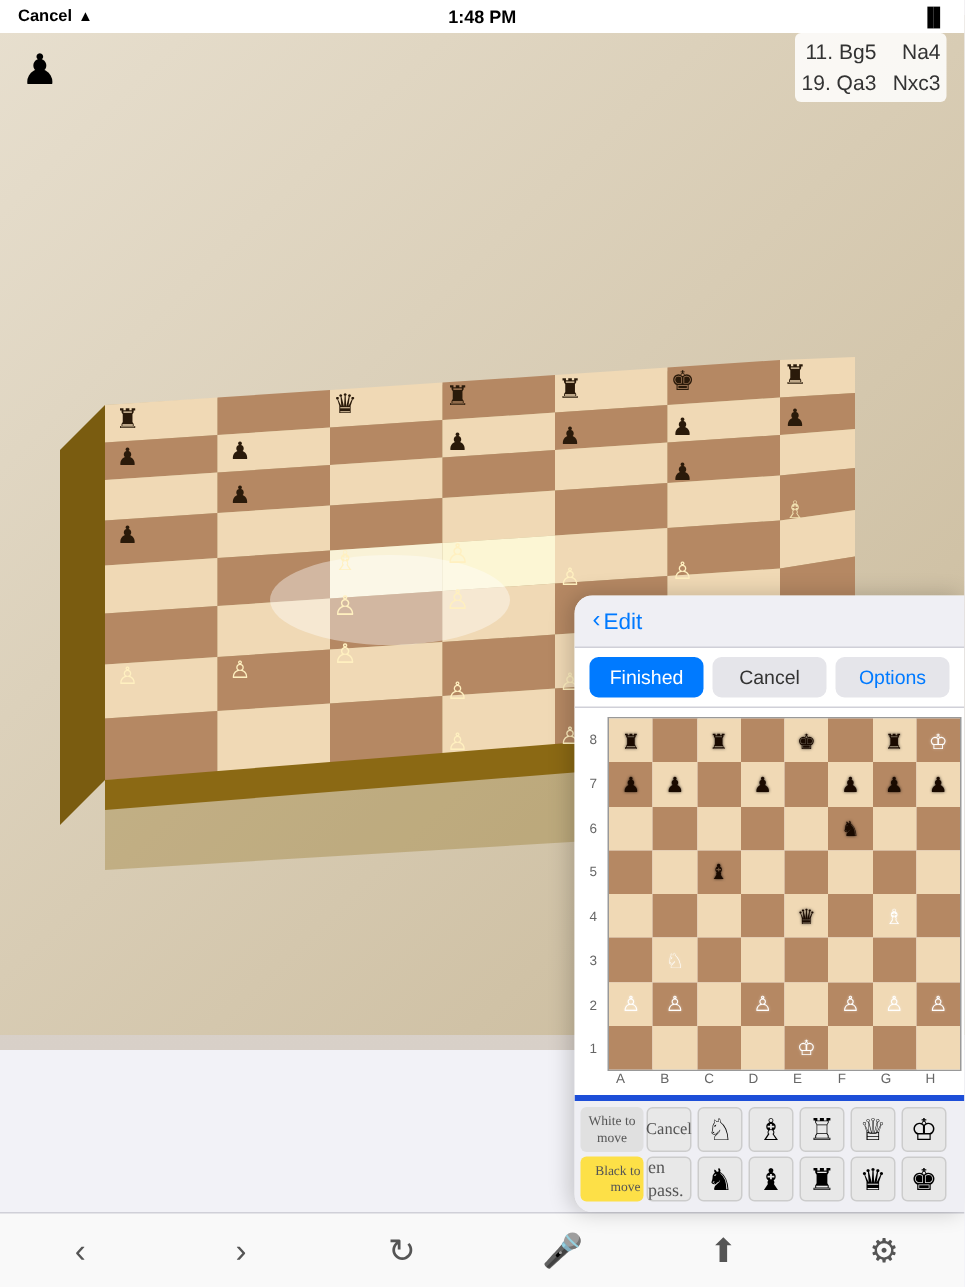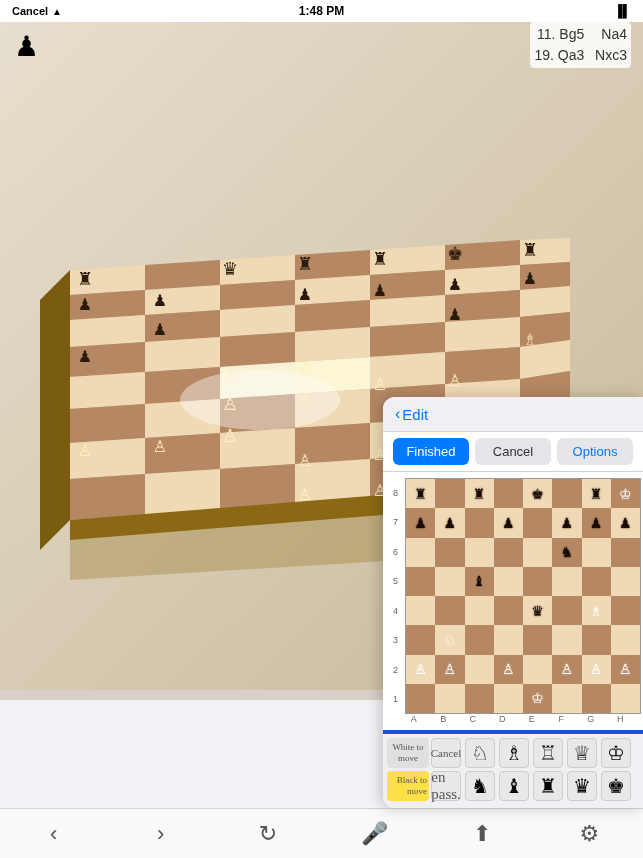--- a/index.html
+++ b/index.html
@@ -245,21 +245,21 @@
       margin: 0 2px;
       border: 1px solid #ccc;
     }
 
     .palette-piece.erase {
       font-size: 11px;
       color: #555;
     }
 
     .palette-piece.en-passant {
-      font-size: 15px;
+      font-size: 12px;
       color: #555;
     }
 
     
     .bottom-toolbar {
       position: absolute;
       bottom: 0;
       left: 0;
       width: 643px;
       height: 50px;

